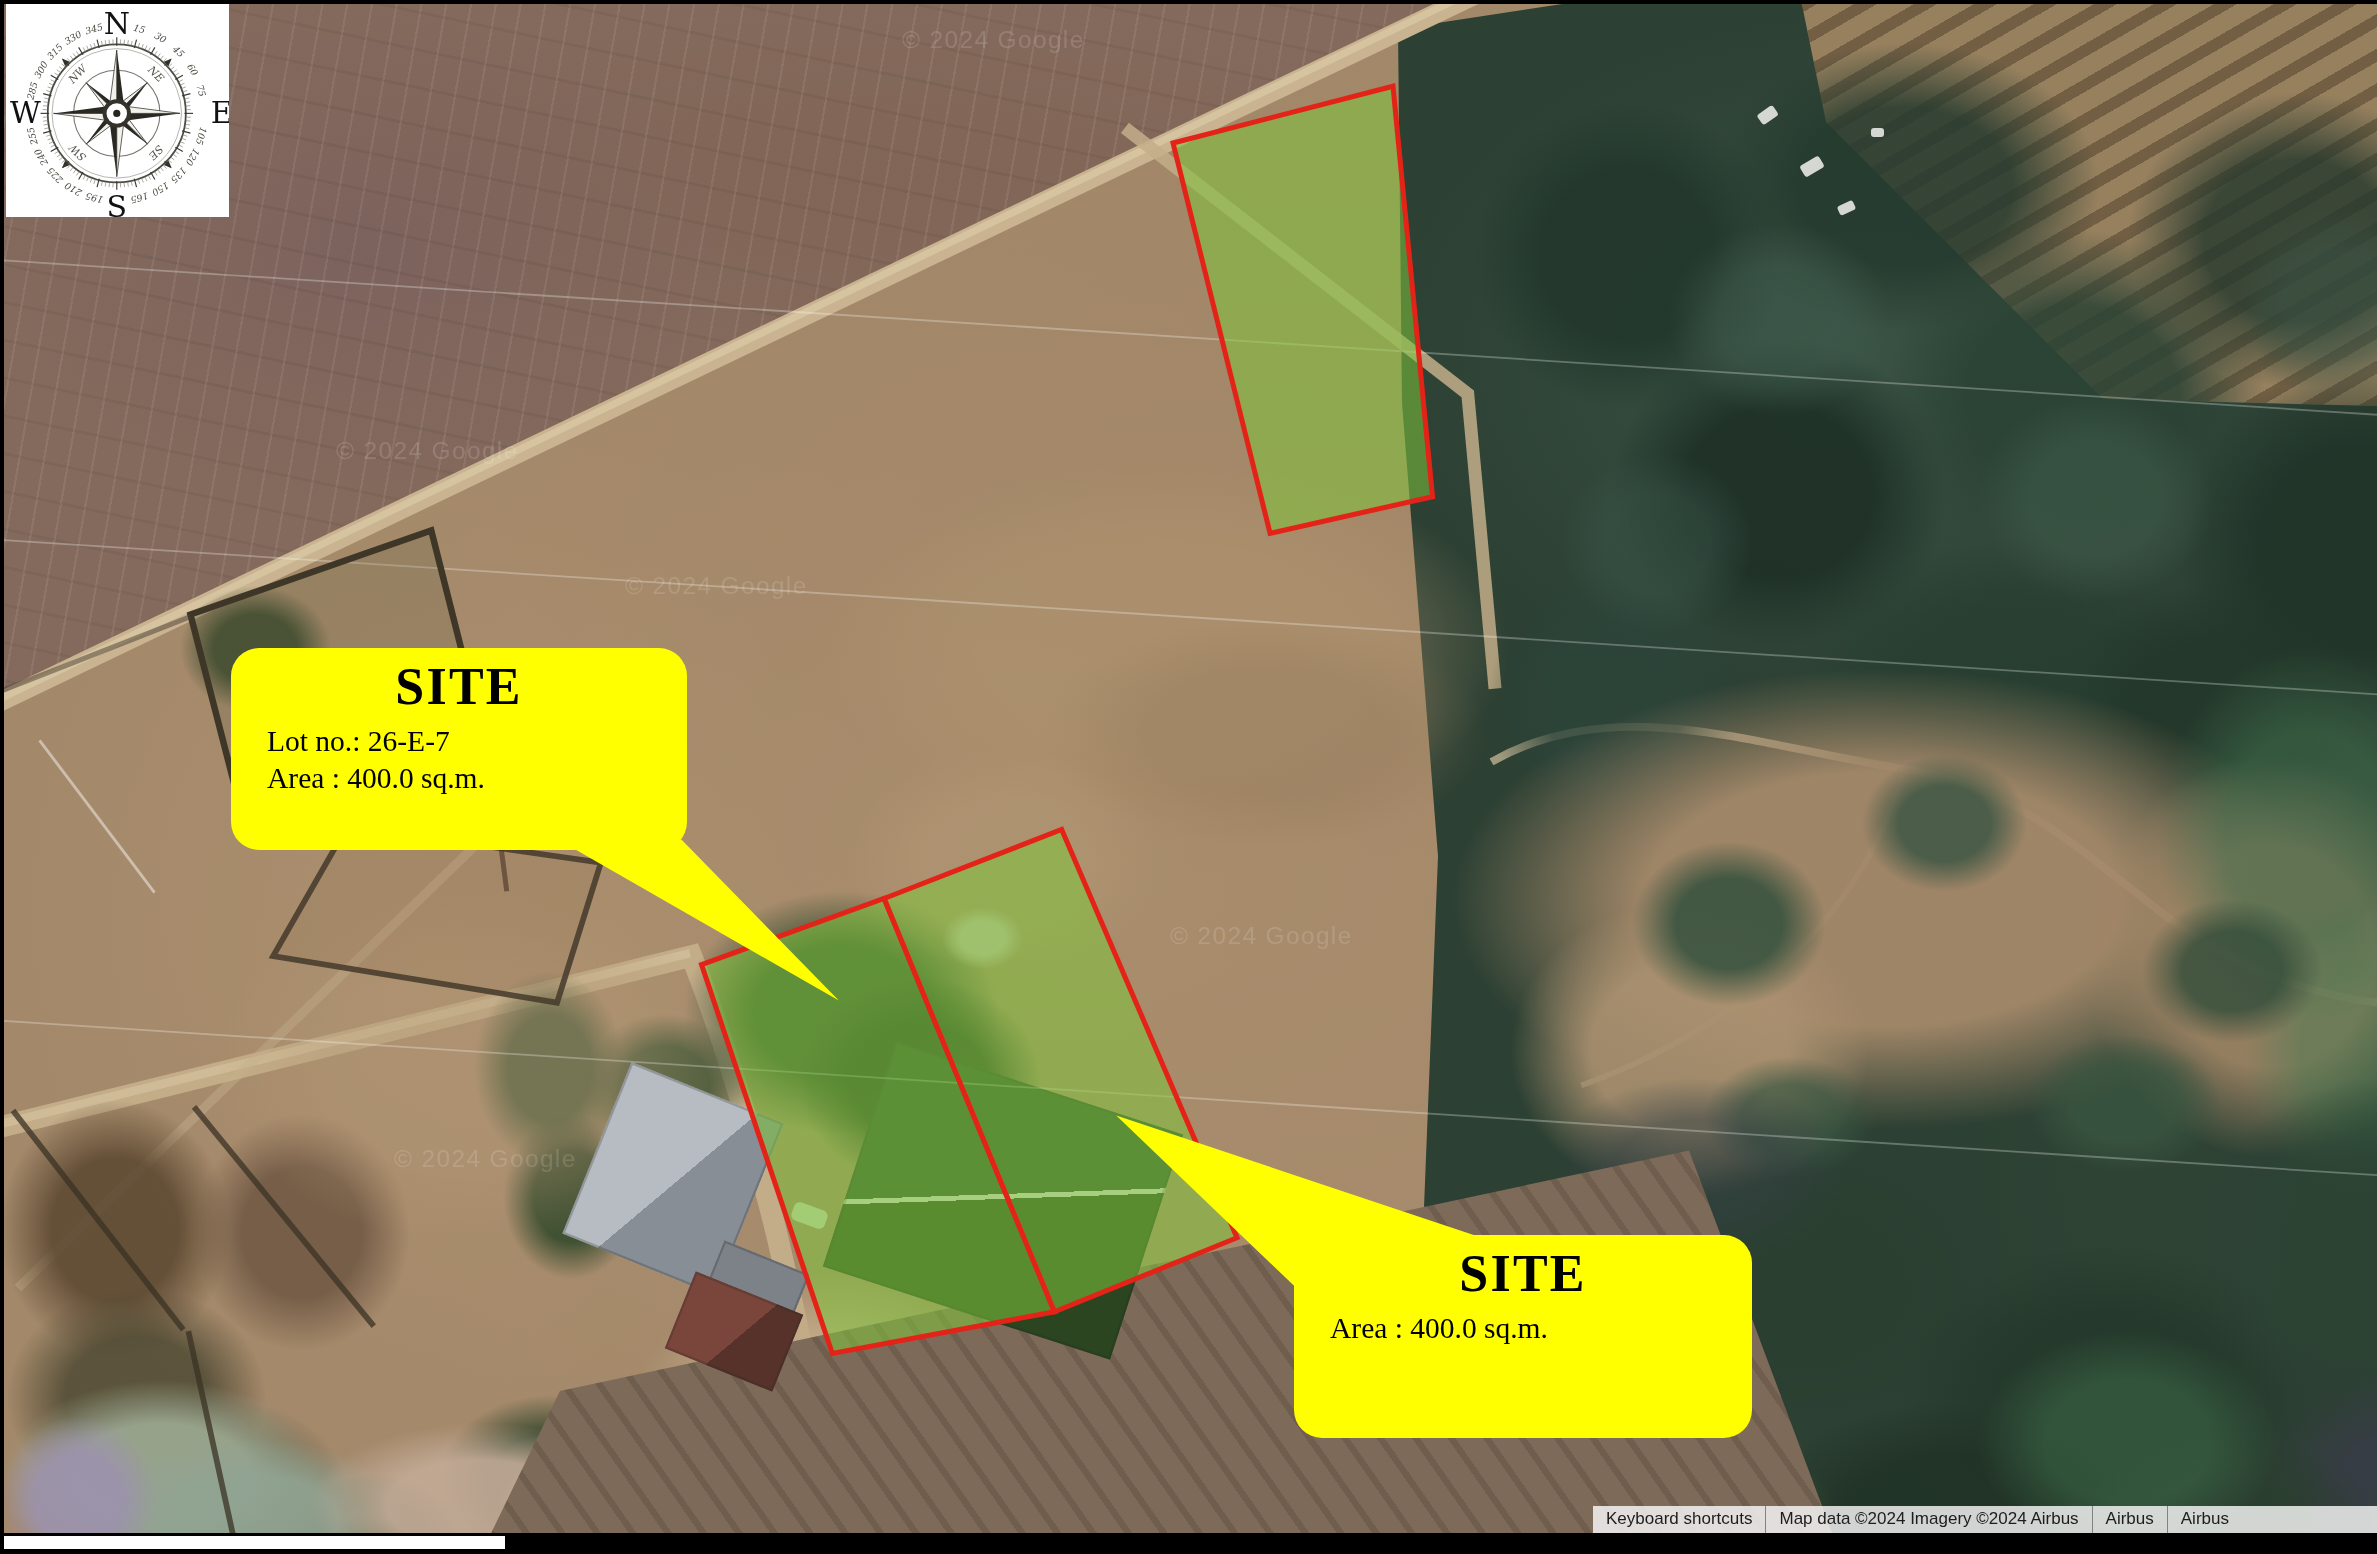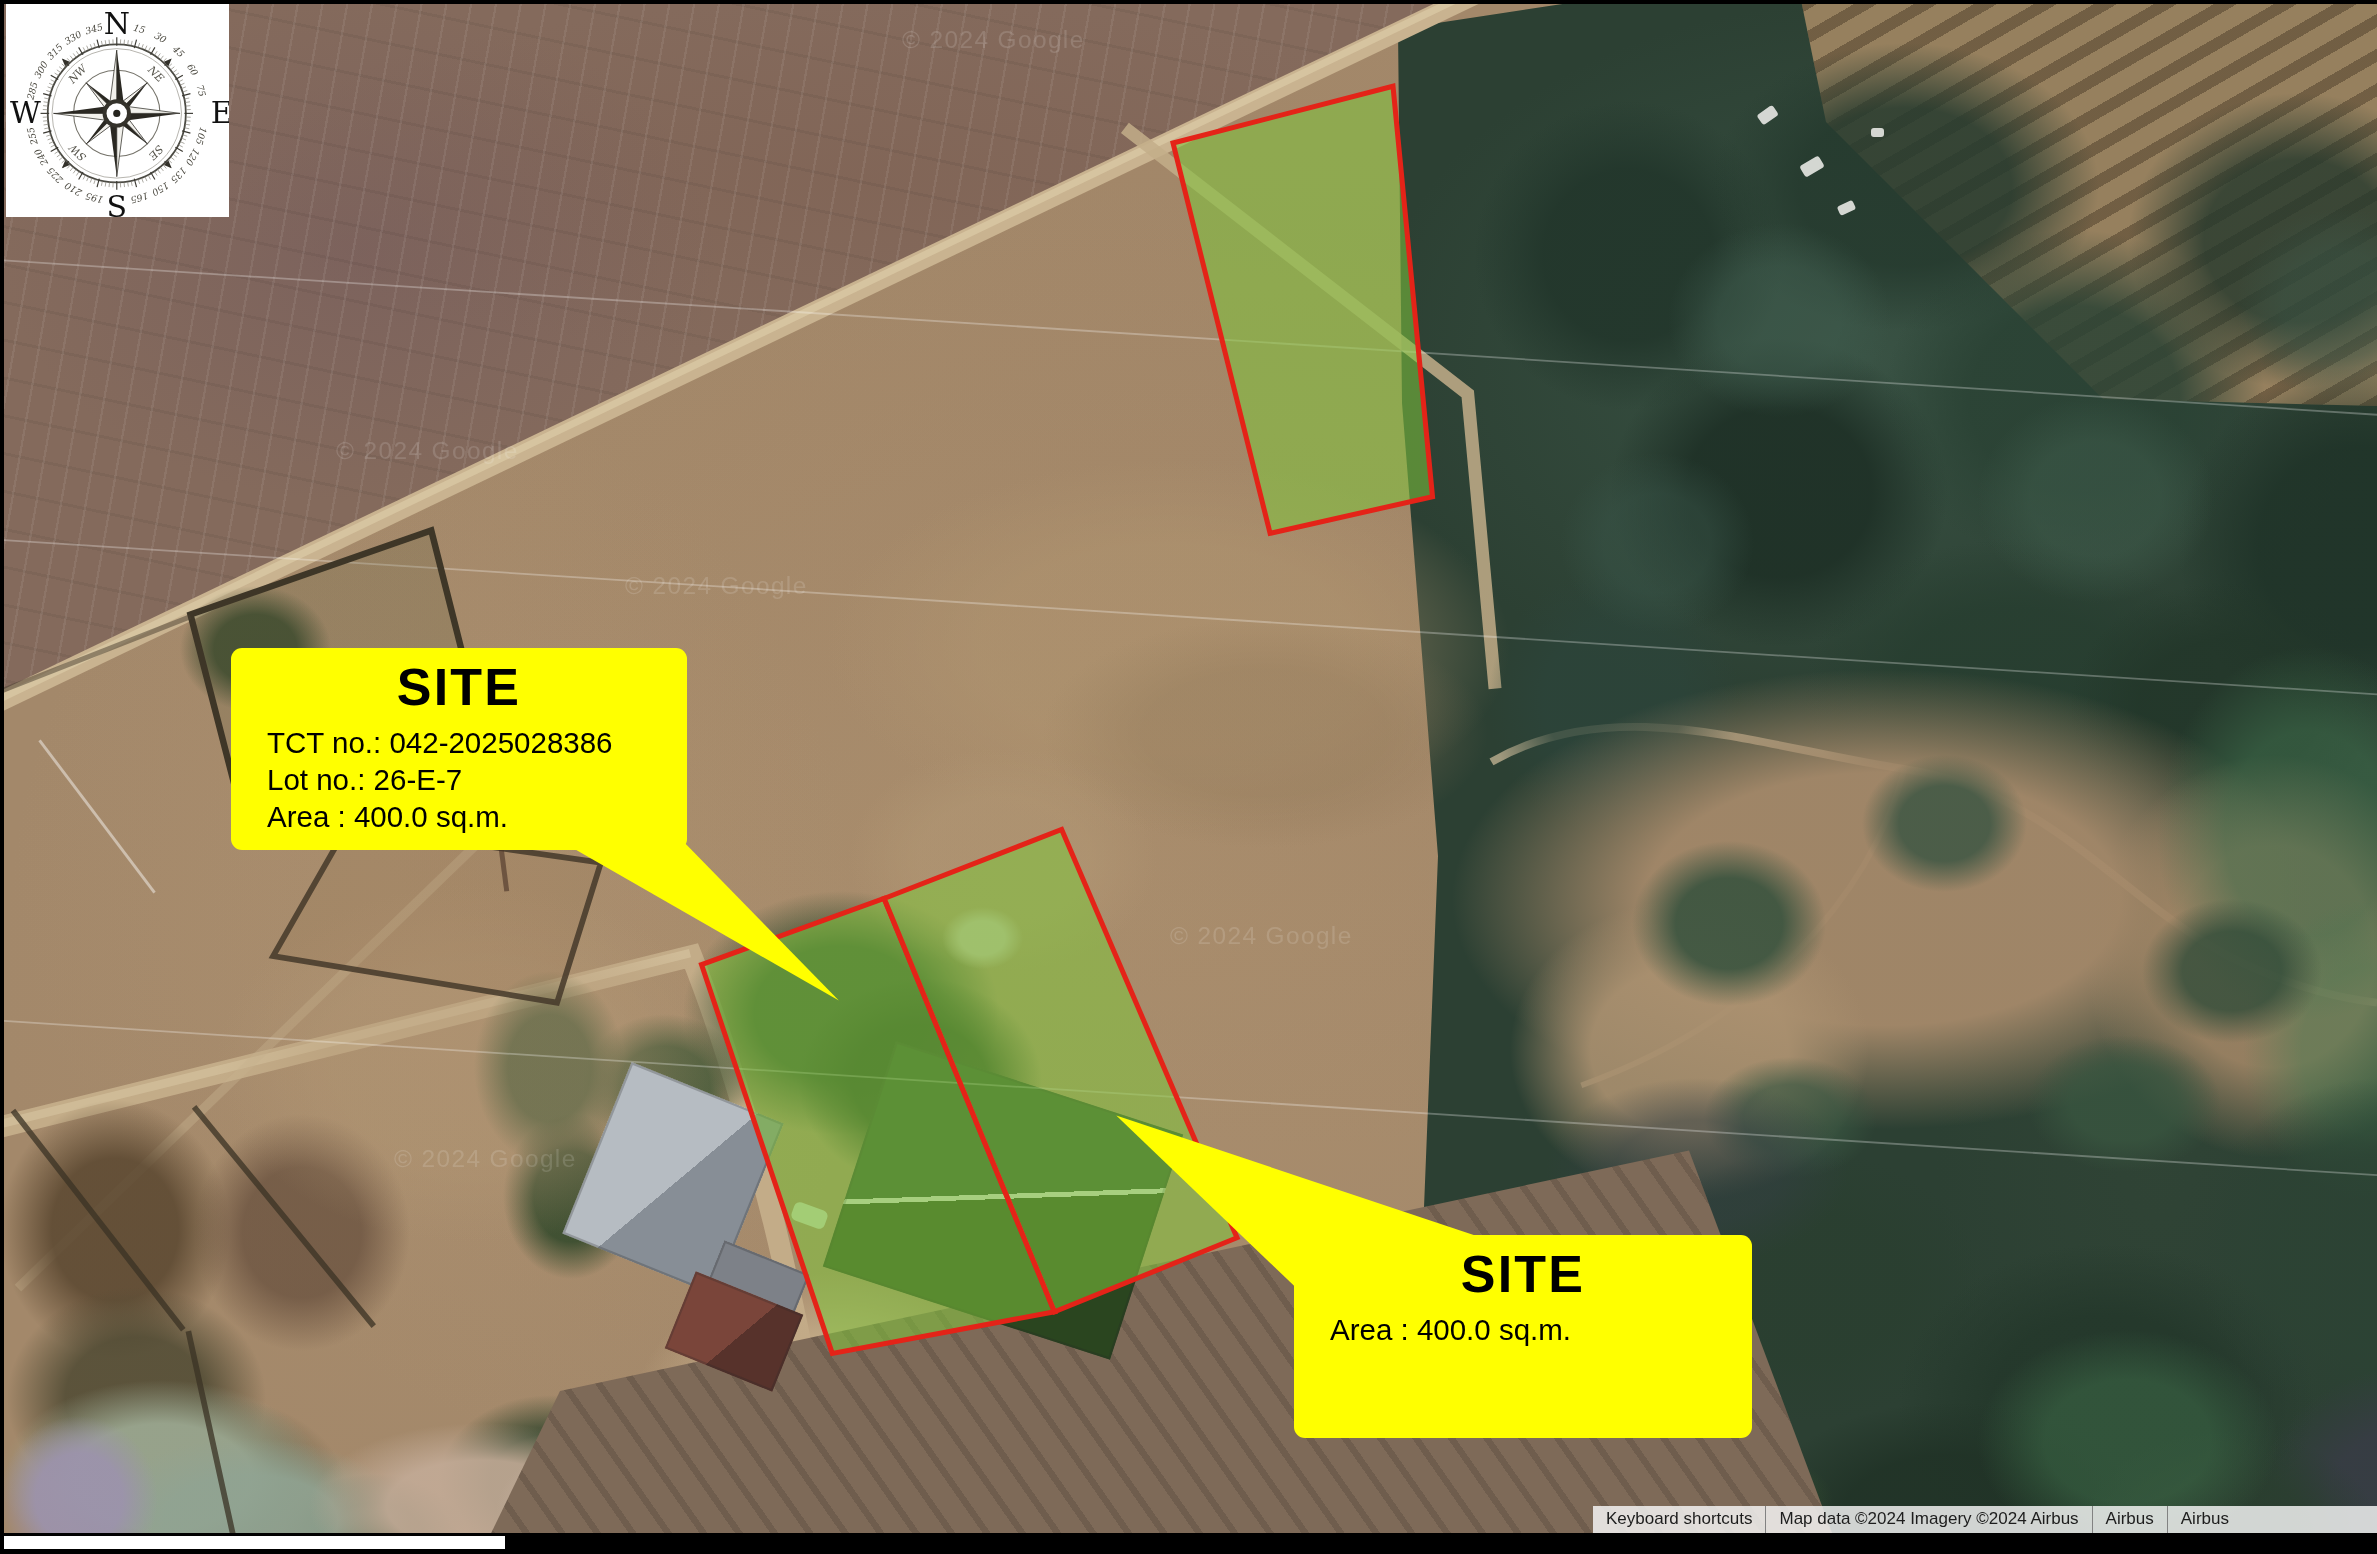--- a/index.html
+++ b/index.html
@@ -38,21 +38,21 @@
       repeating-linear-gradient(55deg, rgba(0,0,0,.12) 0 6.5px, transparent 6.5px 29px),
       #7e6a58;}
   
   .bld{position:absolute;box-shadow:inset 0 0 0 2.2px rgba(40,40,40,.25);}
   
   .wm{position:absolute;color:rgba(255,255,255,.14);font-size:24.4px;letter-spacing:1.4px;font-family:"Liberation Sans",sans-serif;white-space:nowrap;}
   
   #compass-box{left:5.8px;top:4.3px;width:223px;height:213px;background:#fff;overflow:hidden;}
   .cardinal{position:absolute;font-family:"DejaVu Serif",serif;font-size:30px;color:#111;}
   
-  .callout{position:absolute;background:#ffff00;border-radius:11px;color:#000;font-family:Liberation Sans, sans-serif;}
+  .callout{position:absolute;background:#ffff00;border-radius:28px;color:#000;font-family:Liberation Serif, serif;}
   .callout .title{text-align:center;font-weight:bold;font-size:52px;letter-spacing:2.2px;padding-top:8.6px;}
   .callout .body{padding:7.2px 0 0 36px;font-size:29.5px;line-height:37px;font-weight:500;}
   
   #plotter-overlay{left:4.3px;top:1485px;width:501px;height:50px;background:rgba(255,255,255,.52);}
   #plotter-overlay .lbl{width:100%;text-align:center;line-height:50px;font-size:33px;font-weight:bold;color:#0a0a0a;letter-spacing:0.7px;}
   #plotter-strip{left:4.3px;top:1536px;width:501px;height:13px;background:#ffffff;}
   
   .bar{position:absolute;background:#000;}
   
   #attribution{left:1593px;top:1506px;right:0;height:26.6px;display:flex;background:rgba(248,248,248,.82);overflow:hidden;}
@@ -356,21 +356,20 @@
       </svg>
     <span class="cardinal" style="left:111px;top:1.4px;transform:translateX(-50%);">N</span>
     <span class="cardinal" style="left:205px;top:91px;">E</span>
     <span class="cardinal" style="left:111px;top:185px;transform:translateX(-50%);">S</span>
     <span class="cardinal" style="left:4.3px;top:91px;">W</span>
   </div>
 
   <div class="callout" style="left: 231px; top: 648px; width: 456px; height: 202px; background: rgb(255, 255, 0);">
     <div class="title">SITE</div>
     <div class="body">
-      <div>TCT no.: 042-2025028386</div>
       <div>Lot no.: 26-E-7</div>
       <div>Area : 400.0 sq.m.</div>
     </div>
   </div>
 
   <div class="callout" style="left: 1294px; top: 1235px; width: 458px; height: 203px; background: rgb(255, 255, 0);">
     <div class="title">SITE</div>
     <div class="body">
       <div>Area : 400.0 sq.m.</div>
     </div>

